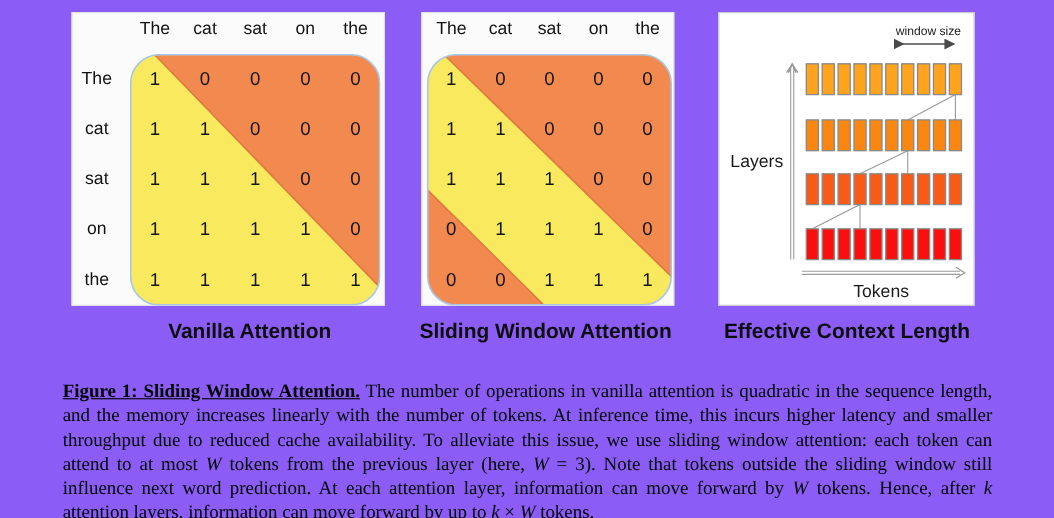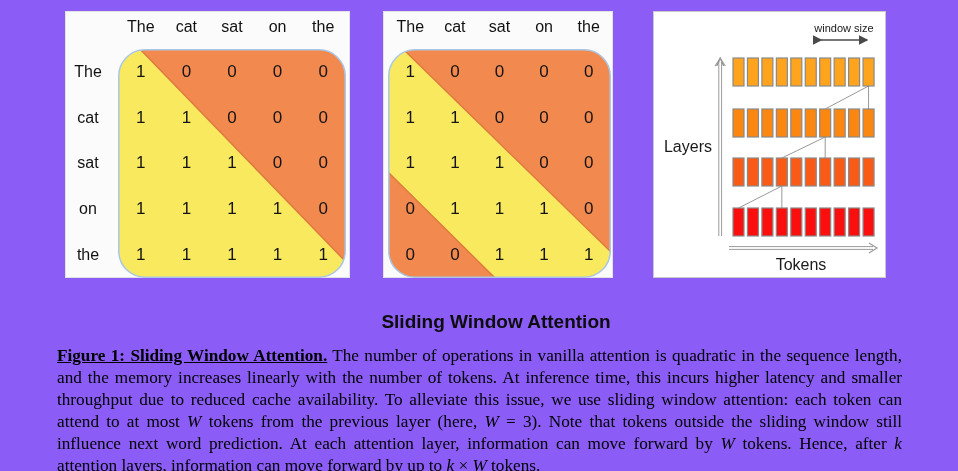--- a/index.html
+++ b/index.html
@@ -30,21 +30,21 @@
   .matrix-box svg{position:absolute;left:0;top:0;}
   .cells{position:absolute;left:0;top:0;width:100%;height:100%;
          display:grid;grid-template-columns:repeat(5,1fr);grid-template-rows:repeat(5,1fr);}
   .cell{display:flex;align-items:center;justify-content:center;
         font-size:17px;font-weight:500;color:#141414;}
 
   
   .panel-label{position:absolute;top:291px;width:260px;text-align:center;
                font-size:19px;font-weight:700;color:#0d0d0d;}
   #label-vanilla{left:97px;}
-  #label-sliding{left:366px;margin-top:20px;}
+  #label-sliding{left:366px;}
   #label-context{left:640px;}
 
   
   .caption{position:absolute;left:57px;top:328px;width:845px;
            font-family:"Liberation Serif",serif;font-size:17.2px;line-height:22px;
            color:#000;text-align:justify;}
   .seg-bold{font-weight:700;text-decoration:underline;}
   .seg-math{font-style:italic;font-family:"Liberation Serif",serif;}
 
   .ctx-text{font-family:"Liberation Sans",sans-serif;fill:#1a1a1a;}
@@ -234,16 +234,18 @@
       <path d="M61,54 L66.2,46.5 L71.4,54" fill="none" stroke="#9b9b9b" stroke-width="1.2"></path>
       <text x="58" y="140" text-anchor="end" font-size="16" class="ctx-text">Layers</text>
 
       <line x1="75" y1="234.6" x2="219" y2="234.6" stroke="#9b9b9b" stroke-width="1"></line>
       <line x1="75" y1="237.4" x2="219" y2="237.4" stroke="#9b9b9b" stroke-width="1"></line>
       <path d="M215,231 L223,236 L215,241" fill="none" stroke="#9b9b9b" stroke-width="1.2"></path>
       <text x="147" y="258" text-anchor="middle" font-size="16" class="ctx-text">Tokens</text>
     </svg>
   </section>
 
+  <div class="panel-label" id="label-vanilla">Vanilla Attention</div>
   <div class="panel-label" id="label-sliding">Sliding Window Attention</div>
+  <div class="panel-label" id="label-context">Effective Context Length</div>
 
   <p class="caption" id="figure-caption"><span class="seg-bold">Figure 1: Sliding Window Attention.</span><span class="seg-normal"> The number of operations in vanilla attention is quadratic in the sequence length, and the memory increases linearly with the number of tokens. At inference time, this incurs higher latency and smaller throughput due to reduced cache availability. To alleviate this issue, we use sliding window attention: each token can attend to at most </span><span class="seg-math">W</span><span class="seg-normal"> tokens from the previous layer (here, </span><span class="seg-math">W</span><span class="seg-normal"> = 3). Note that tokens outside the sliding window still influence next word prediction. At each attention layer, information can move forward by </span><span class="seg-math">W</span><span class="seg-normal"> tokens. Hence, after </span><span class="seg-math">k</span><span class="seg-normal"> attention layers, information can move forward by up to </span><span class="seg-math">k</span><span class="seg-normal"> × </span><span class="seg-math">W</span><span class="seg-normal"> tokens.</span></p>
 </div>
 
 </body></html>

